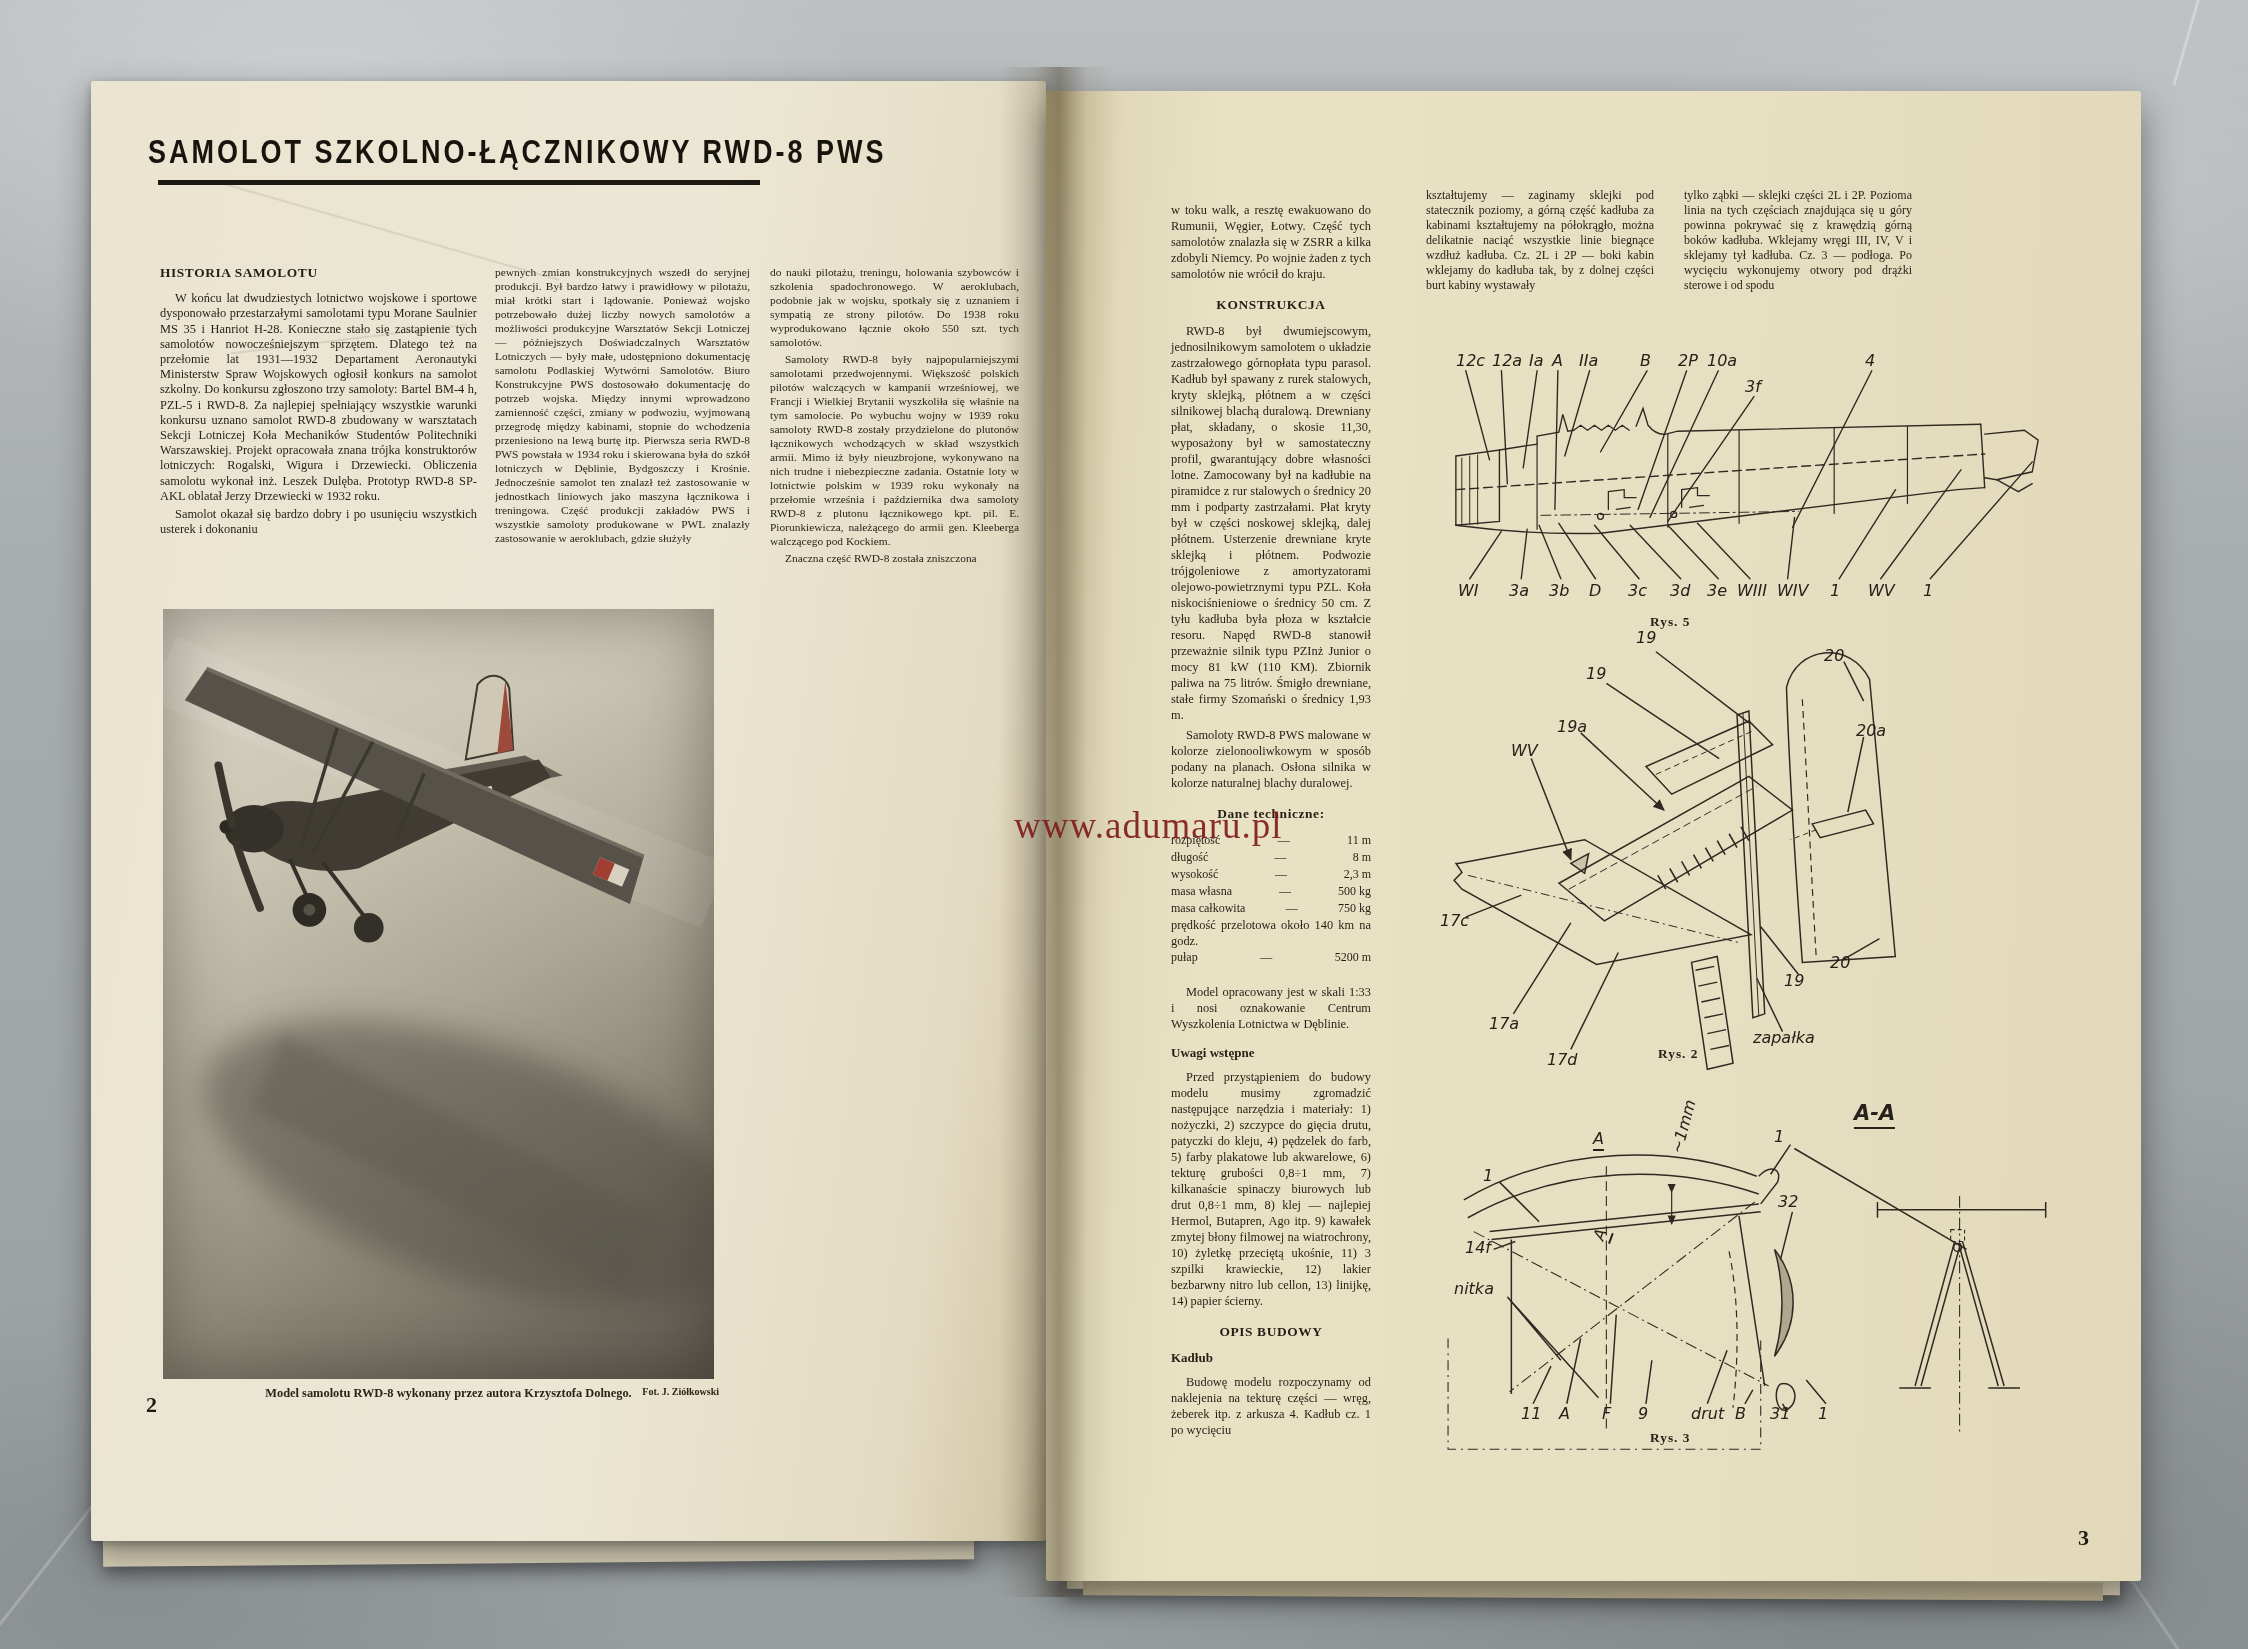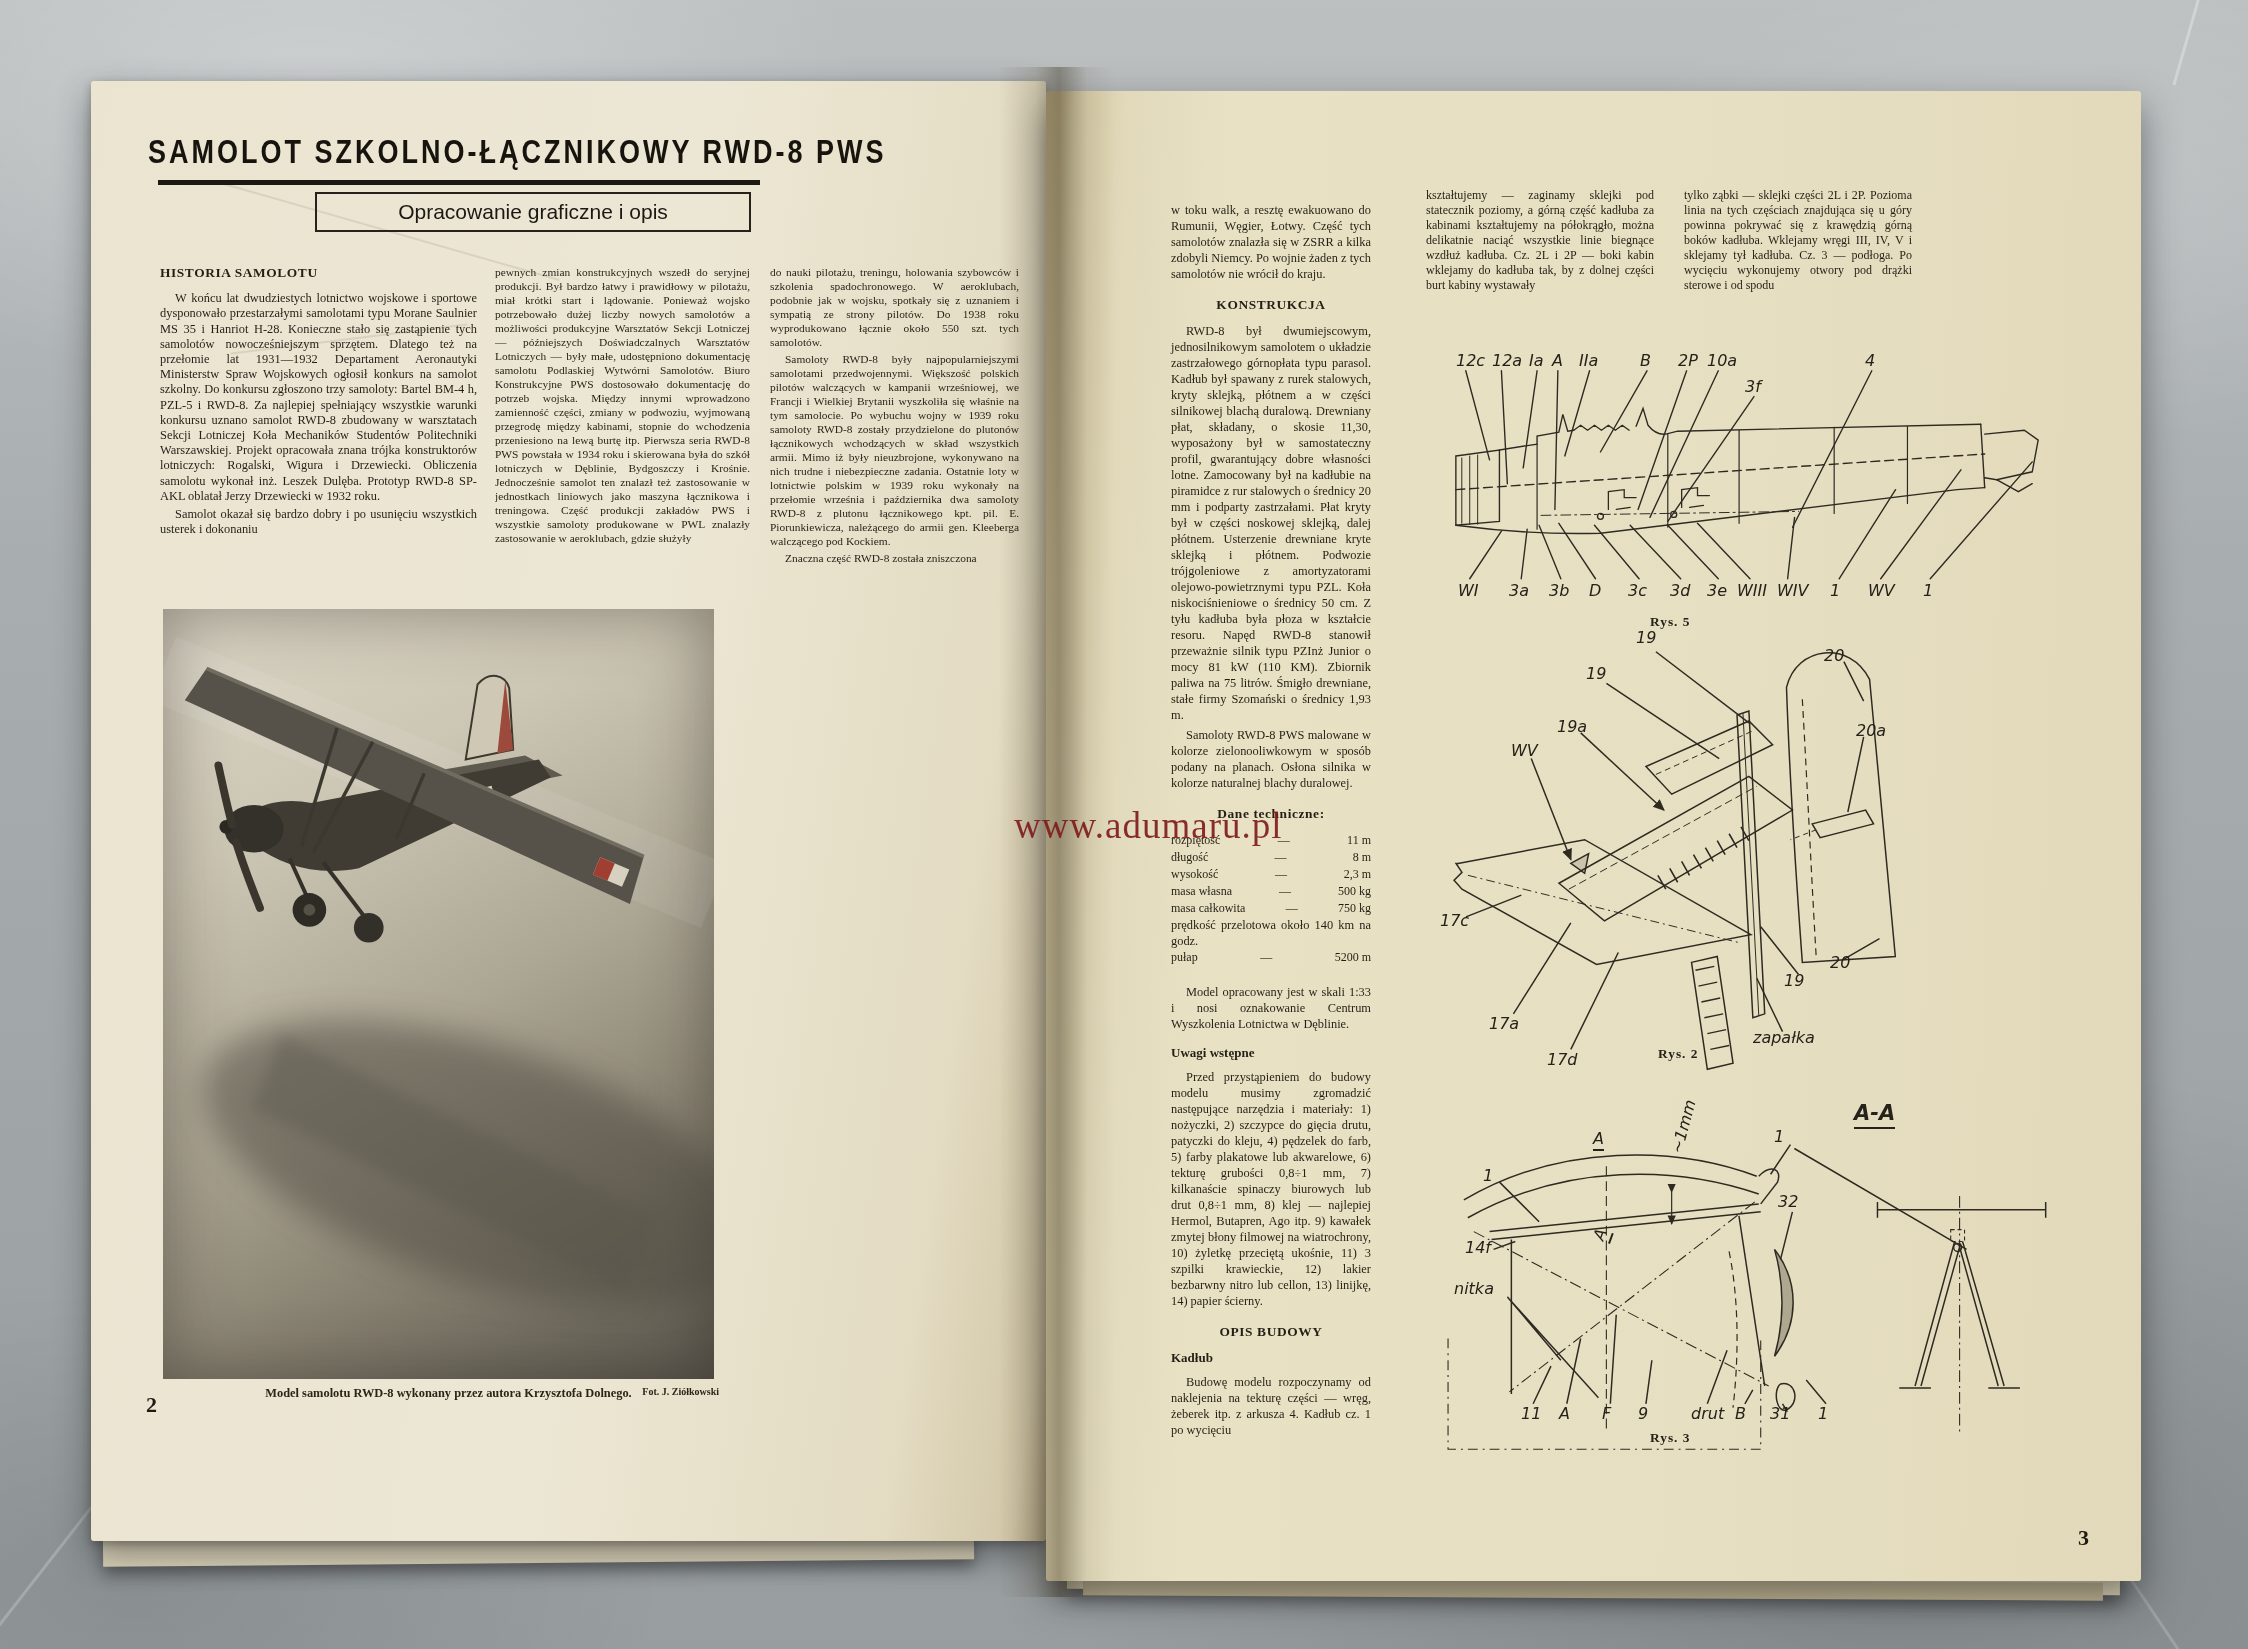--- a/index.html
+++ b/index.html
@@ -103,21 +103,20 @@
 <div class="sheet s1"></div>
 <div class="sheet s2"></div>
 <div class="sheet s3"></div>
 
 <div class="page lp">
   <div class="crease" style="left:119px;top:149px;width:356px;transform:rotate(16deg)"></div>
   <div class="crease" style="left:139px;top:257px;width:238px;transform:rotate(-7deg)"></div>
 
   <div class="lp-title">SAMOLOT SZKOLNO-ŁĄCZNIKOWY RWD-8 PWS</div>
   <div class="lp-rule"></div>
-  <div class="lp-subtitle">Opracowanie graficzne i opis</div>
 
   <div class="col c1">
     <div class="hist-h">HISTORIA SAMOLOTU</div>
     <p>W końcu lat dwudziestych lotnictwo wojskowe i sportowe dysponowało przestarzałymi samolotami typu Morane Saulnier MS 35 i Hanriot H-28. Konieczne stało się zastąpienie tych samolotów nowocześniejszym sprzętem. Dlatego też na przełomie lat 1931—1932 Departament Aeronautyki Ministerstw Spraw Wojskowych ogłosił konkurs na samolot szkolny. Do konkursu zgłoszono trzy samoloty: Bartel BM-4 h, PZL-5 i RWD-8. Za najlepiej spełniający wszystkie warunki konkursu uznano samolot RWD-8 zbudowany w warsztatach Sekcji Lotniczej Koła Mechaników Studentów Politechniki Warszawskiej. Projekt opracowała znana trójka konstruktorów lotniczych: Rogalski, Wigura i Drzewiecki. Obliczenia samolotu wykonał inż. Leszek Dulęba. Prototyp RWD-8 SP-AKL oblatał Jerzy Drzewiecki w 1932 roku.</p>
     <p>Samolot okazał się bardzo dobry i po usunięciu wszystkich usterek i dokonaniu</p>
   </div>
   <div class="col c2">
     <p class="noind">pewnych zmian konstrukcyjnych wszedł do seryjnej produkcji. Był bardzo łatwy i prawidłowy w pilotażu, miał krótki start i lądowanie. Ponieważ wojsko potrzebowało dużej liczby nowych samolotów a możliwości produkcyjne Warsztatów Sekcji Lotniczej — późniejszych Doświadczalnych Warsztatów Lotniczych — były małe, udostępniono dokumentację samolotu Podlaskiej Wytwórni Samolotów. Biuro Konstrukcyjne PWS dostosowało dokumentację do potrzeb wojska. Między innymi wprowadzono zamienność części, zmiany w podwoziu, wyjmowaną przegrodę między kabinami, stopnie do wchodzenia przeniesiono na lewą burtę itp. Pierwsza seria RWD-8 PWS powstała w 1934 roku i skierowana była do szkół lotniczych w Dęblinie, Bydgoszczy i Krośnie. Jednocześnie samolot ten znalazł też zastosowanie w jednostkach liniowych jako maszyna łącznikowa i treningowa. Część produkcji zakładów PWS i wszystkie samoloty produkowane w PWL znalazły zastosowanie w aeroklubach, gdzie służyły</p>
   </div>
   <div class="col c3">

